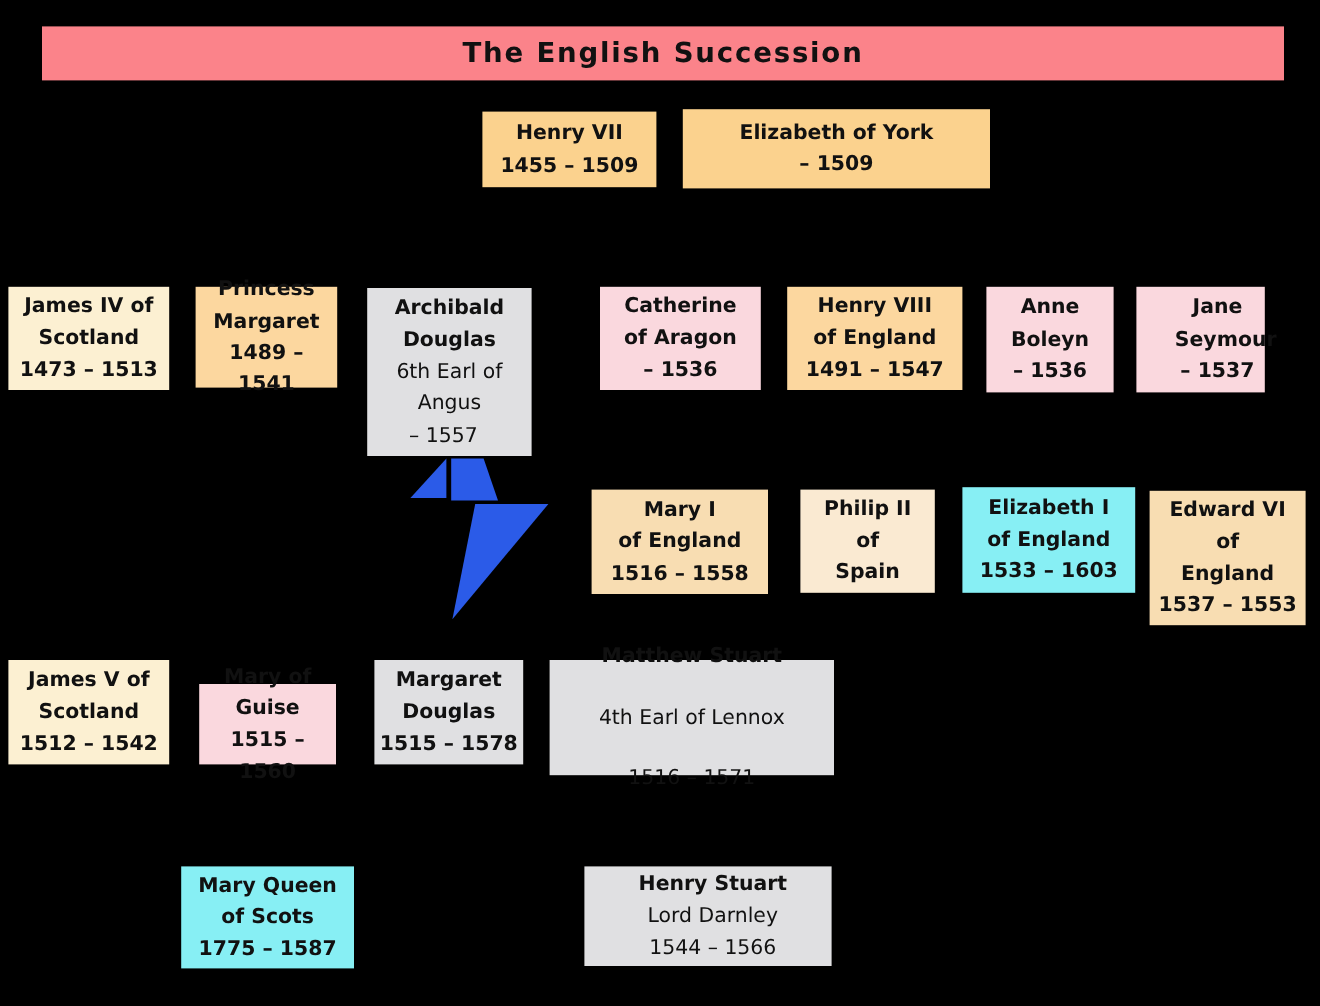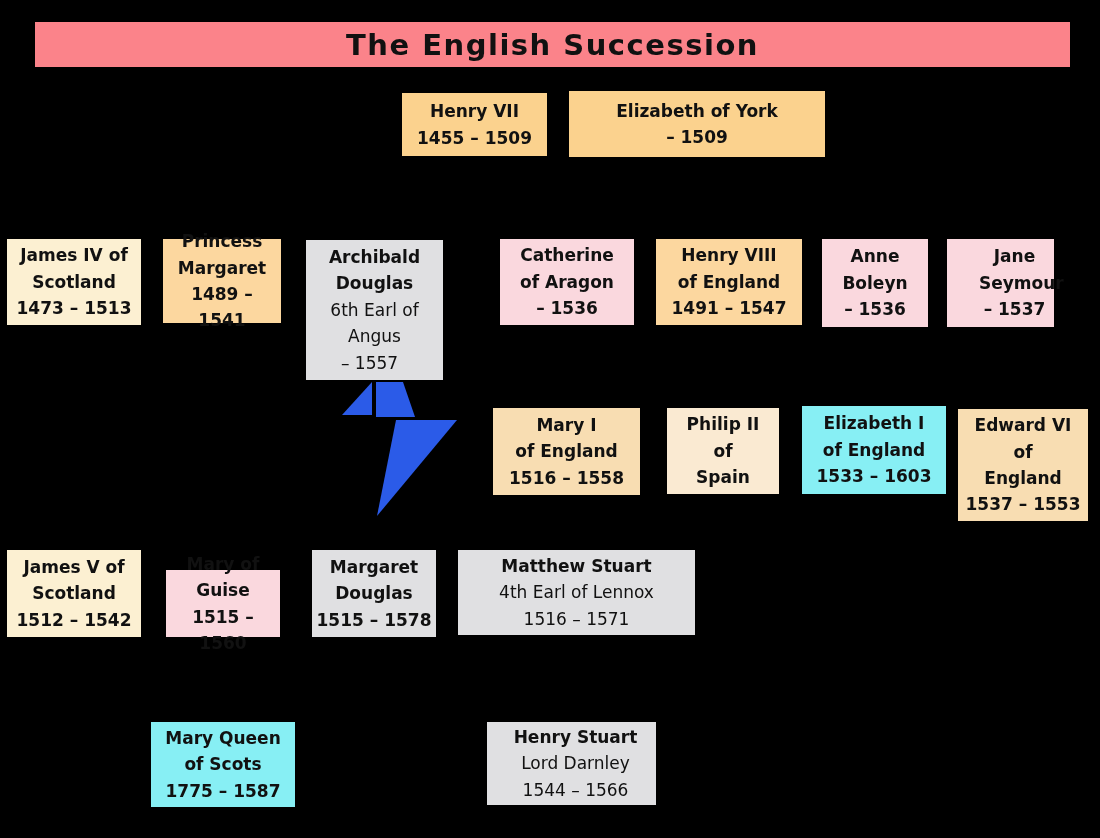--- a/index.html
+++ b/index.html
@@ -13,21 +13,21 @@
     height: 838px;
     background: #000;
     overflow: hidden;
     font-family: "DejaVu Sans", "Liberation Sans", sans-serif;
   }
   .title-bar {
     position: absolute;
     display: flex;
     align-items: center;
     justify-content: center;
-    font-size: 29px;
+    font-size: 23px;
     font-weight: bold;
     letter-spacing: 1.5px;
     color: #111;
   }
   .person-box {
     position: absolute;
     display: flex;
     flex-direction: column;
     align-items: center;
     justify-content: center;
@@ -131,31 +131,31 @@
       <div class="person-box" style="left: 166px; top: 550px; width: 114px; height: 67px; background: rgb(250, 216, 222); margin-top: 20px;">
         <span class="line">Mary of</span>
         <span class="line">Guise</span>
         <span class="line">1515 – 1560</span>
       </div>
       <div class="person-box" style="left: 312px; top: 550px; width: 124px; height: 87px; background: rgb(224, 224, 226);">
         <span class="line">Margaret</span>
         <span class="line">Douglas</span>
         <span class="line">1515 – 1578</span>
       </div>
-      <div class="person-box" style="left: 458px; top: 550px; width: 237px; height: 85px; background: rgb(224, 224, 226);">
+      <div class="person-box" style="left: 458px; top: 550px; width: 237px; height: 96px; background: rgb(224, 224, 226); gap: 24px;">
         <span class="line">Matthew Stuart</span>
         <span class="line light">4th Earl of Lennox</span>
         <span class="line light">1516 – 1571</span>
       </div>
       <div class="person-box" style="left: 151px; top: 722px; width: 144px; height: 85px; background: rgb(135, 239, 244);">
         <span class="line">Mary Queen</span>
         <span class="line">of Scots</span>
         <span class="line">1775 – 1587</span>
       </div>
-      <div class="person-box" style="left: 487px; top: 722px; width: 169px; height: 83px; background: rgb(224, 224, 226); padding-left: 12px;">
+      <div class="person-box" style="left: 487px; top: 722px; width: 206px; height: 83px; background: rgb(224, 224, 226); padding-left: 12px;">
         <span class="line">Henry Stuart</span>
         <span class="line light">Lord Darnley</span>
         <span class="line light">1544 – 1566</span>
       </div>
     </div>
 
   <svg class="bolt-svg" width="1100" height="838" viewBox="0 0 1100 838">
     <polygon id="bolt-p1" points="342,415 372,382 372,415" fill="#2B5BE8"></polygon>
     <polygon id="bolt-p2" points="376,382 403,382 415,417 376,417" fill="#2B5BE8"></polygon>
     <polygon id="bolt-p3" points="396,420 457,420 377,516" fill="#2B5BE8"></polygon>

